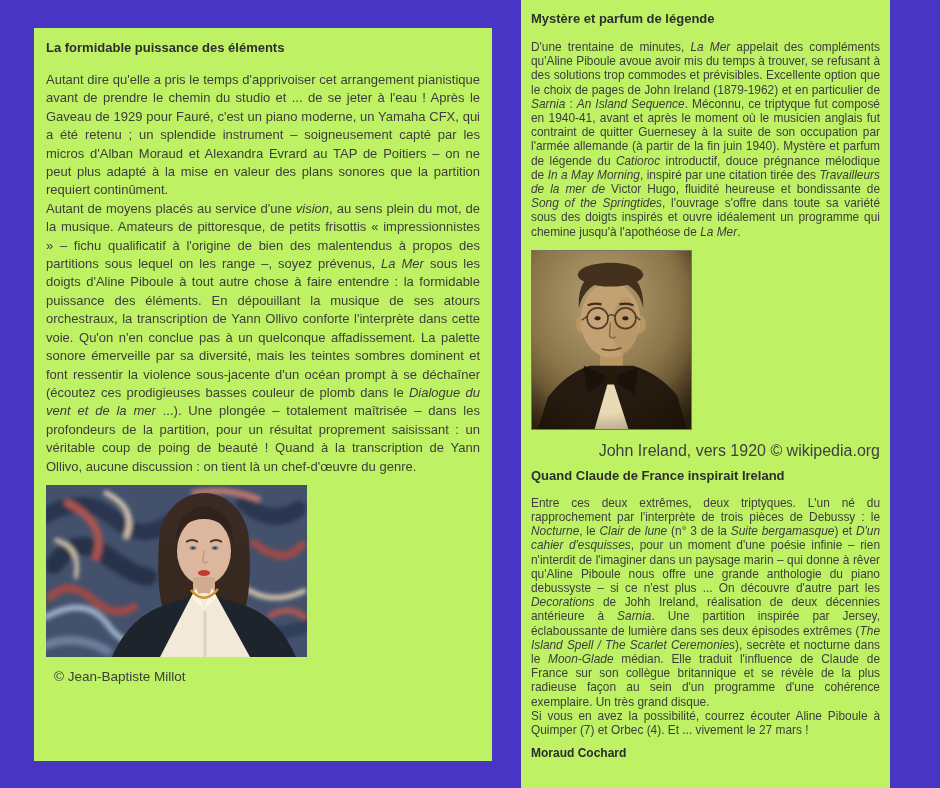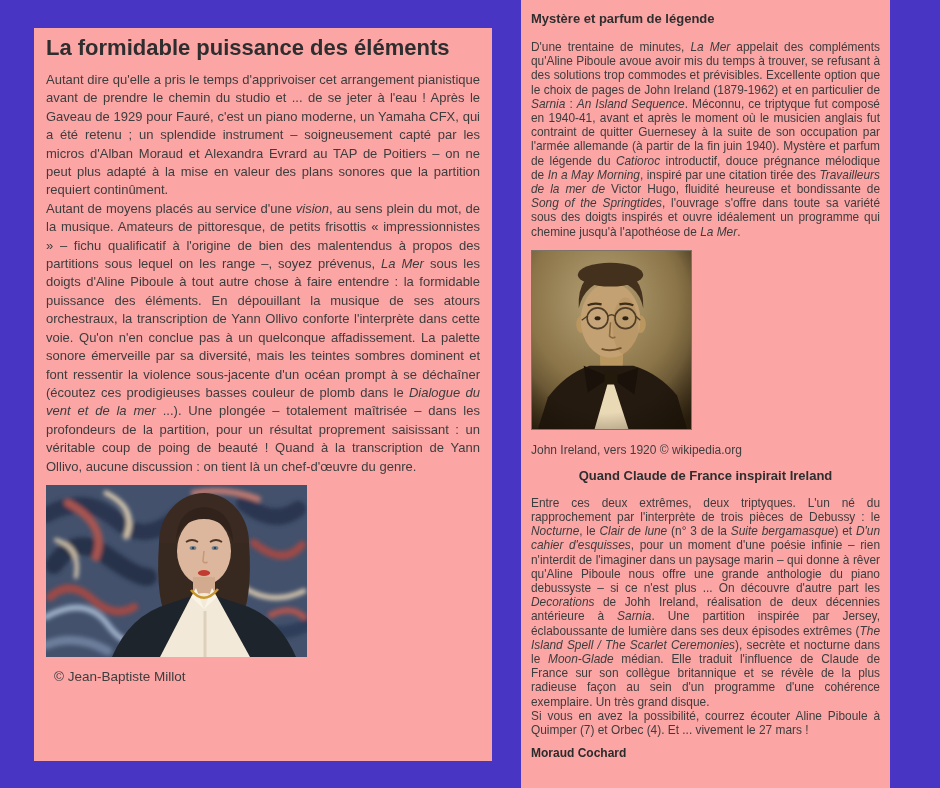--- a/index.html
+++ b/index.html
@@ -3,39 +3,39 @@
 <meta charset="utf-8">
 <style>
   * { box-sizing: border-box; }
   html,body { margin:0; padding:0; }
   #screen {
     position:relative; width:940px; height:788px;
     background:#4835c4;
     font-family:"Liberation Sans","DejaVu Sans",sans-serif;
     overflow:hidden;
   }
-  .card { position:absolute; background:#fca5a5; overflow:hidden; }
+  .card { position:absolute; background:#bef264; overflow:hidden; }
   #card-left  { left:34px;  top:28px; width:458px; height:733px; padding:10px 12px; }
   #card-right { left:521px; top:0;    width:369px; height:788px; padding:11px 10px; }
 
-  .title   { font-size:22px; line-height:20px; font-weight:700; color:#2e2e2e; margin:0 0 13px 0; }
+  .title   { font-size:13px; line-height:20px; font-weight:700; color:#2e2e2e; margin:0 0 13px 0; }
   .subhead { font-size:13px;   line-height:16px; font-weight:700; color:#2e2e2e; margin:0; }
 
   .body-lg { font-size:13px; line-height:18.4px; color:#3d3d3d; text-align:justify; margin:0; }
   .body-sm { font-size:11.9px; line-height:14.2px; color:#3d3d3d; text-align:justify; margin:0; }
   .body-sm.first { margin-top:13px; }
   em { font-style:italic; }
 
   .photo-left  { width:261px; height:172px; margin-top:9px;  background:#41506a; }
   .photo-right { width:161px; height:180px; margin-top:11px; border:1px solid #7c7468; background:#8a7448; }
   .photo-left svg, .photo-right svg { display:block; width:100%; height:100%; }
 
   .credit  { font-size:13.5px; line-height:17px; color:#3d3d3d; margin-top:11px;margin-left:8px; }
-  .caption { font-size:12px;   line-height:15px; color:#3f3f3f; margin:13px 0 10px 0; }
-  #heading2-right { margin-bottom:12px;text-align:center; }
+  .caption { font-size:16px;   line-height:15px; color:#3f3f3f; margin:13px 0 10px 0;text-align:right; }
+  #heading2-right { margin-bottom:12px; }
   .byline  { font-size:12px;   line-height:15px; font-weight:700; color:#2b2b2b; margin-top:9px; }
 </style>
 </head>
 <body>
 
 <div id="screen">
 
   <div class="card" id="card-left">
     <h1 class="title">La formidable puissance des éléments</h1>
     <p class="body-lg"><span>Autant dire qu'elle a pris le temps d'apprivoiser cet arrangement pianistique avant de prendre le chemin du studio et ... de se jeter à l'eau ! Après le Gaveau de 1929 pour Fauré, c'est un piano moderne, un Yamaha CFX, qui a été retenu ; un splendide instrument – soigneusement capté par les micros d'Alban Moraud et Alexandra Evrard au TAP de Poitiers – on ne peut plus adapté à la mise en valeur des plans sonores que la partition requiert continûment.</span></p>

